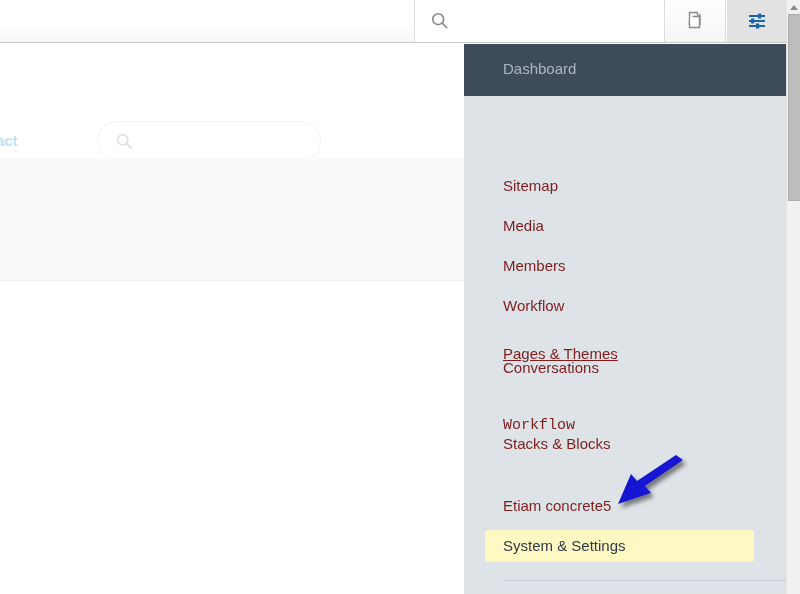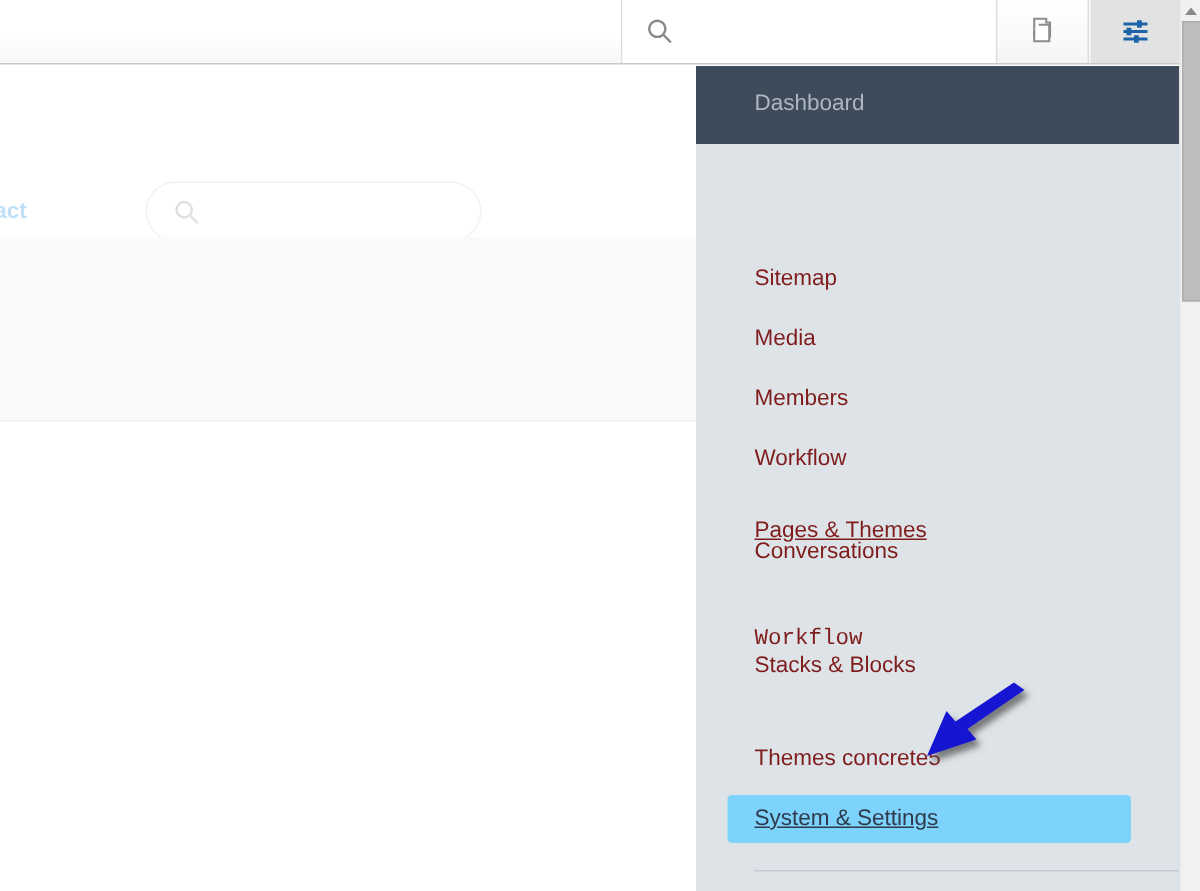--- a/index.html
+++ b/index.html
@@ -235,23 +235,22 @@
     height: 32px;
     line-height: 32px;
     padding-left: 18px;
     box-sizing: border-box;
     font-size: 15px;
     color: #7f1d1d;
     border-radius: 3px;
     white-space: nowrap;
   }
   .menu-item.active {
-    background: #7dd3fc;
+    background: #fef9c3;
     color: #2f3a4a;
-    text-decoration: underline;
   }
 
   #panel-footer-divider {
     position: absolute;
     left: 39px;
     top: 536px;
     width: 283px;
     height: 1px;
     background: #c3cad2;
   }
@@ -376,21 +375,21 @@
 
   <div id="panel-menu">
       <div class="menu-item" style="top: 74px;"><span>Sitemap</span></div>
       <div class="menu-item" style="top: 114px;"><span>Media</span></div>
       <div class="menu-item" style="top: 154px;"><span>Members</span></div>
       <div class="menu-item" style="top: 194px;"><span>Workflow</span></div>
       <div class="menu-item" style="top: 242px; text-decoration: underline;"><span>Pages &amp; Themes</span></div>
       <div class="menu-item" style="top: 256px;"><span>Conversations</span></div>
       <div class="menu-item" style="top: 314px; font-family: Liberation Mono, monospace;"><span>Workflow</span></div>
       <div class="menu-item" style="top: 332px;"><span>Stacks &amp; Blocks</span></div>
-      <div class="menu-item" style="top: 394px;"><span>Themes concrete5</span></div>
+      <div class="menu-item" style="top: 394px;"><span>Etiam concrete5</span></div>
       <div class="menu-item active" style="top: 434px;"><span>System &amp; Settings</span></div>
     </div>
 
   <div id="panel-footer-divider"></div>
 
   <div id="panel-footer">
     <div></div>
 
   </div>
 

